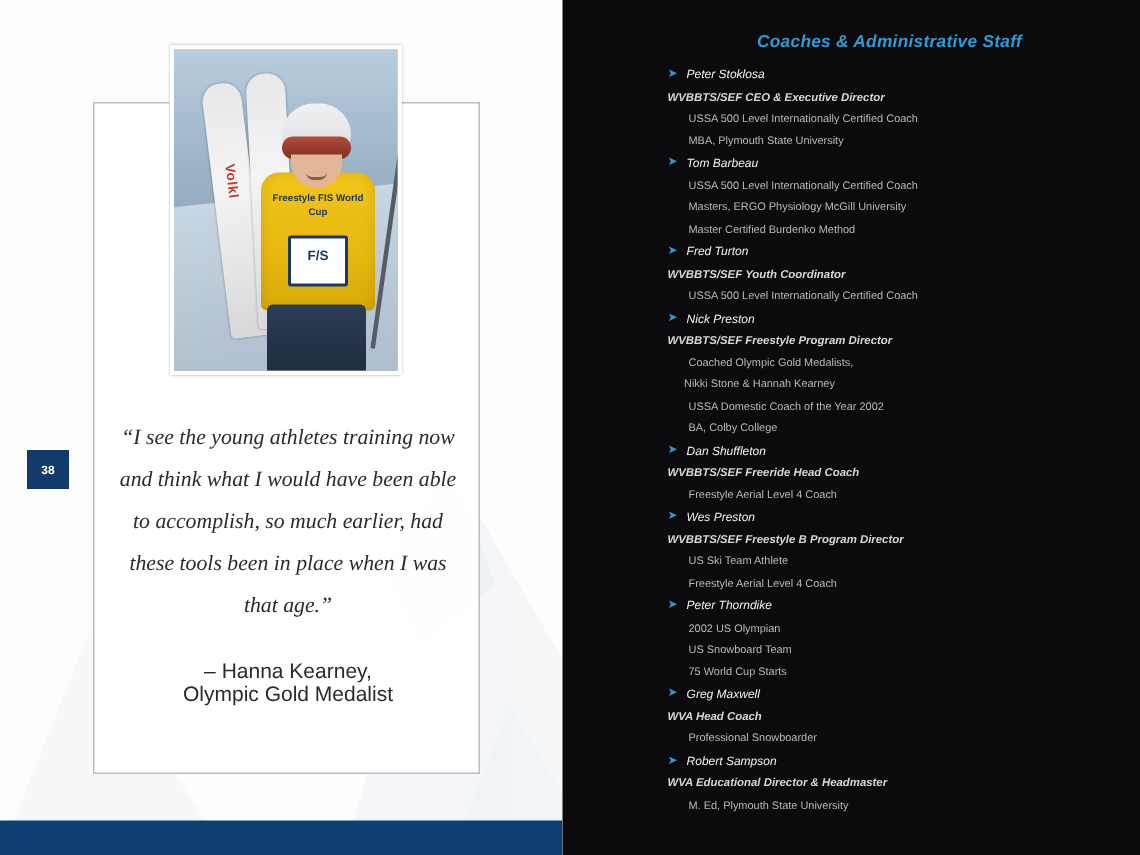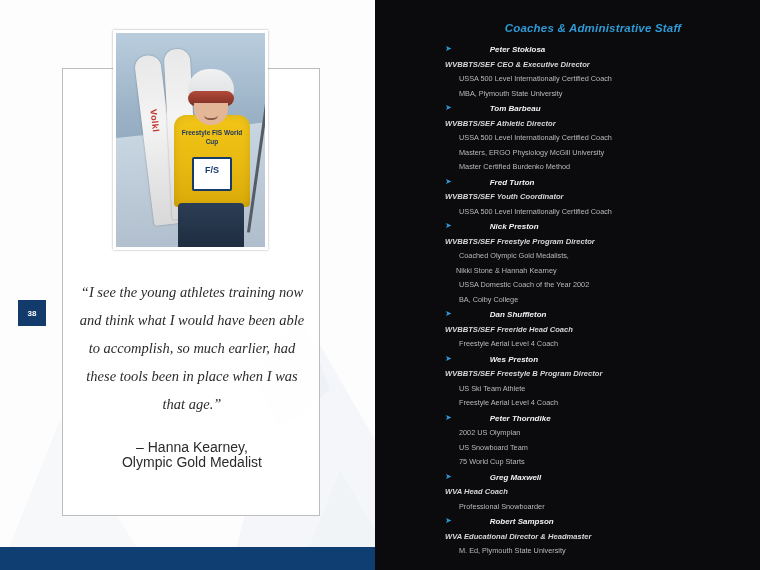--- a/index.html
+++ b/index.html
@@ -199,25 +199,24 @@
   }
   .bullet-icon {
     color: #2e9bd6;
     font-size: 8px;
     line-height: 14px;
     flex: 0 0 auto;
     transform: translateY(-1px);
   }
   .staff-name {
     font-size: 8px;
-    font-weight: bold;
+    font-weight: normal;
     font-style: italic;
     color: #f2f2f2;
     line-height: 14.5px;
-    margin-left: 32px;
   }
   .staff-role {
     margin-left: 0;
     font-size: 7.6px;
     font-style: italic;
     font-weight: bold;
     color: #d7d7d7;
     line-height: 14.5px;
   }
   .staff-detail {
@@ -287,21 +286,20 @@
           </div>
           <div class="staff-role">WVBBTS/SEF CEO &amp; Executive Director</div>
           <div class="staff-detail">USSA 500 Level Internationally Certified Coach</div>
           <div class="staff-detail">MBA, Plymouth State University</div>
         </div>
         <div class="staff-entry">
           <div class="staff-name-row">
             <span class="bullet-icon">➤</span>
             <span class="staff-name">Tom Barbeau</span>
           </div>
-          <div class="staff-role">WVBBTS/SEF Athletic Director</div>
           <div class="staff-detail">USSA 500 Level Internationally Certified Coach</div>
           <div class="staff-detail">Masters, ERGO Physiology McGill University</div>
           <div class="staff-detail">Master Certified Burdenko Method</div>
         </div>
         <div class="staff-entry">
           <div class="staff-name-row">
             <span class="bullet-icon">➤</span>
             <span class="staff-name">Fred Turton</span>
           </div>
           <div class="staff-role">WVBBTS/SEF Youth Coordinator</div>

